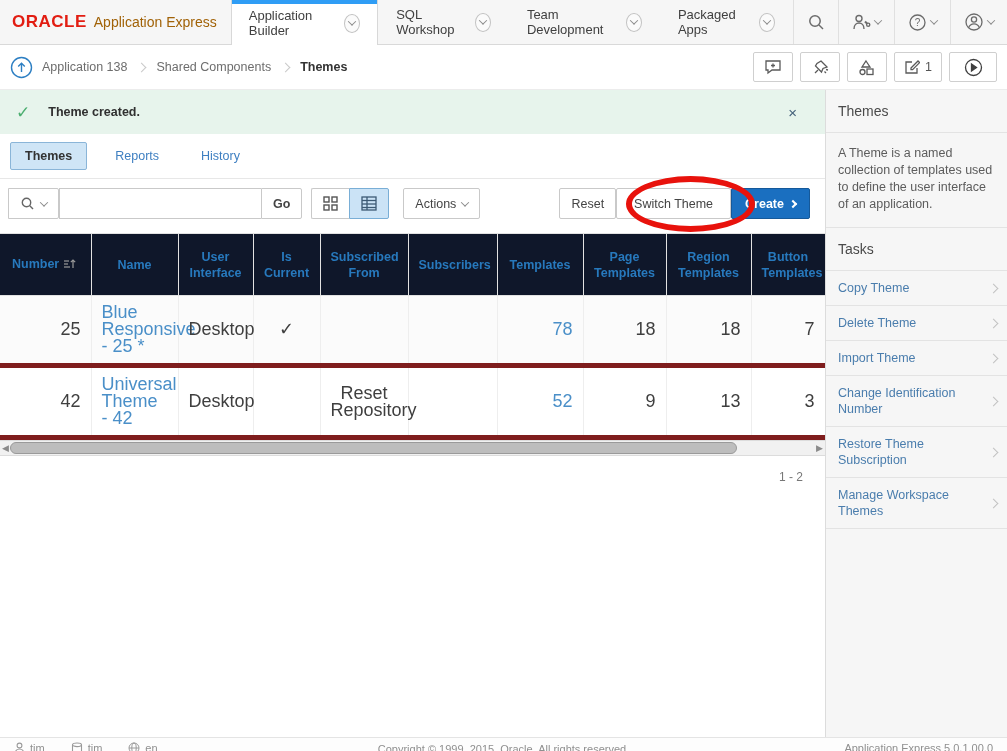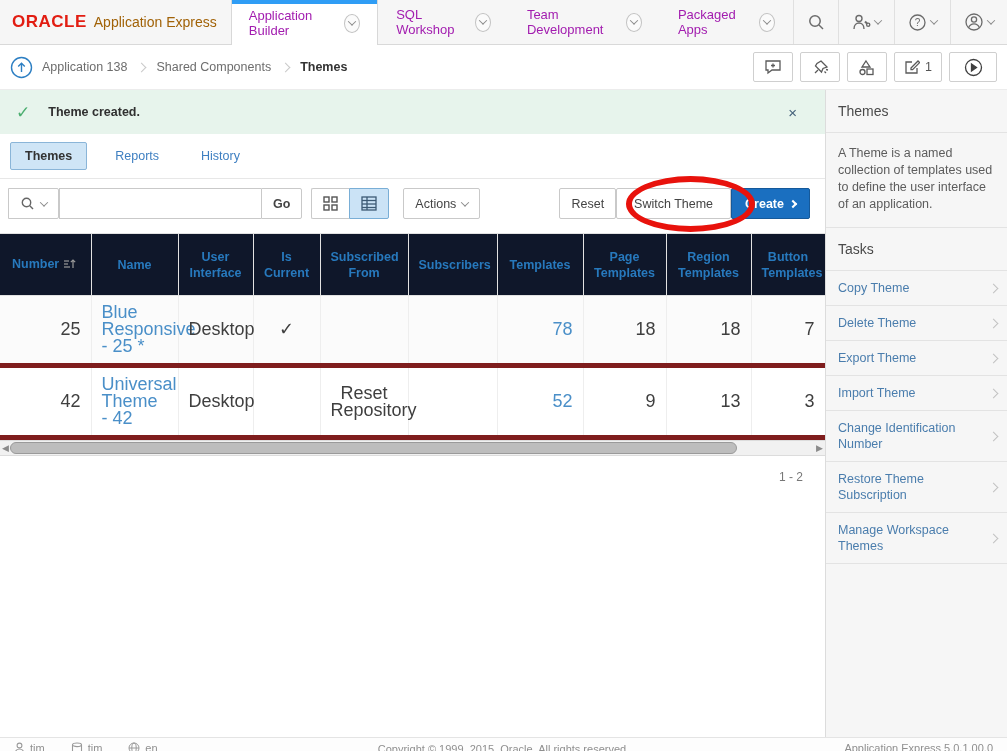--- a/index.html
+++ b/index.html
@@ -8,21 +8,21 @@
   .stage { position:relative; width:1007px; height:622px; }
 
   
   .topnav { position:absolute; left:0; top:0; width:1007px; height:45px;
     background:#f6f6f6; border-bottom:1px solid #d9d9d9; display:flex; align-items:stretch; }
   .brand { display:flex; align-items:center; padding:0 14px 0 12px; white-space:nowrap; }
   .brand .logo { color:#e21d12; font-weight:bold; font-size:17px; letter-spacing:.5px; }
   .brand .prod { font-size:14px; color:#a16207; margin-left:7px; }
   .navtabs { display:flex; }
   .navtab { display:flex; align-items:center; gap:8px; padding:0 17px; font-size:13px;
-    color:#a21caf; cursor:pointer; border-left:1px solid transparent; border-right:1px solid transparent; }
+    color:#404040; cursor:pointer; border-left:1px solid transparent; border-right:1px solid transparent; }
   .navtab.active { background:#fff; border-left:1px solid #d8d8d8; border-right:1px solid #d8d8d8;
     box-shadow:inset 0 4px 0 0 #2f9df5; height:46px; }
   .circ { width:19px; height:19px; border:1px solid #c3c3c3; border-radius:50%;
     display:inline-flex; align-items:center; justify-content:center; background:#fbfbfb; }
   .chev { display:inline-block; width:6px; height:6px; border-right:1.5px solid #8b8b8b;
     border-bottom:1.5px solid #8b8b8b; transform:rotate(45deg) translate(-1px,-1px); }
   .chev.r { transform:rotate(-45deg); }
   .nav-icons { margin-left:auto; display:flex; align-items:stretch; }
   .nav-icon-btn { display:flex; align-items:center; justify-content:center; gap:4px;
     padding:0 13px; border-left:1px solid #e0e0e0; cursor:pointer; }
@@ -378,24 +378,20 @@
     <div class="sb-h">Tasks</div>
     <div class="task">
       <span class="tlabel">Copy Theme</span>
       <span class="tchev"></span>
     </div>
     <div class="task">
       <span class="tlabel">Delete Theme</span>
       <span class="tchev"></span>
     </div>
     <div class="task">
-      <span class="tlabel">Export Theme</span>
-      <span class="tchev"></span>
-    </div>
-    <div class="task">
       <span class="tlabel">Import Theme</span>
       <span class="tchev"></span>
     </div>
     <div class="task">
       <span class="tlabel">Change Identification Number</span>
       <span class="tchev"></span>
     </div>
     <div class="task">
       <span class="tlabel">Restore Theme Subscription</span>
       <span class="tchev"></span>

